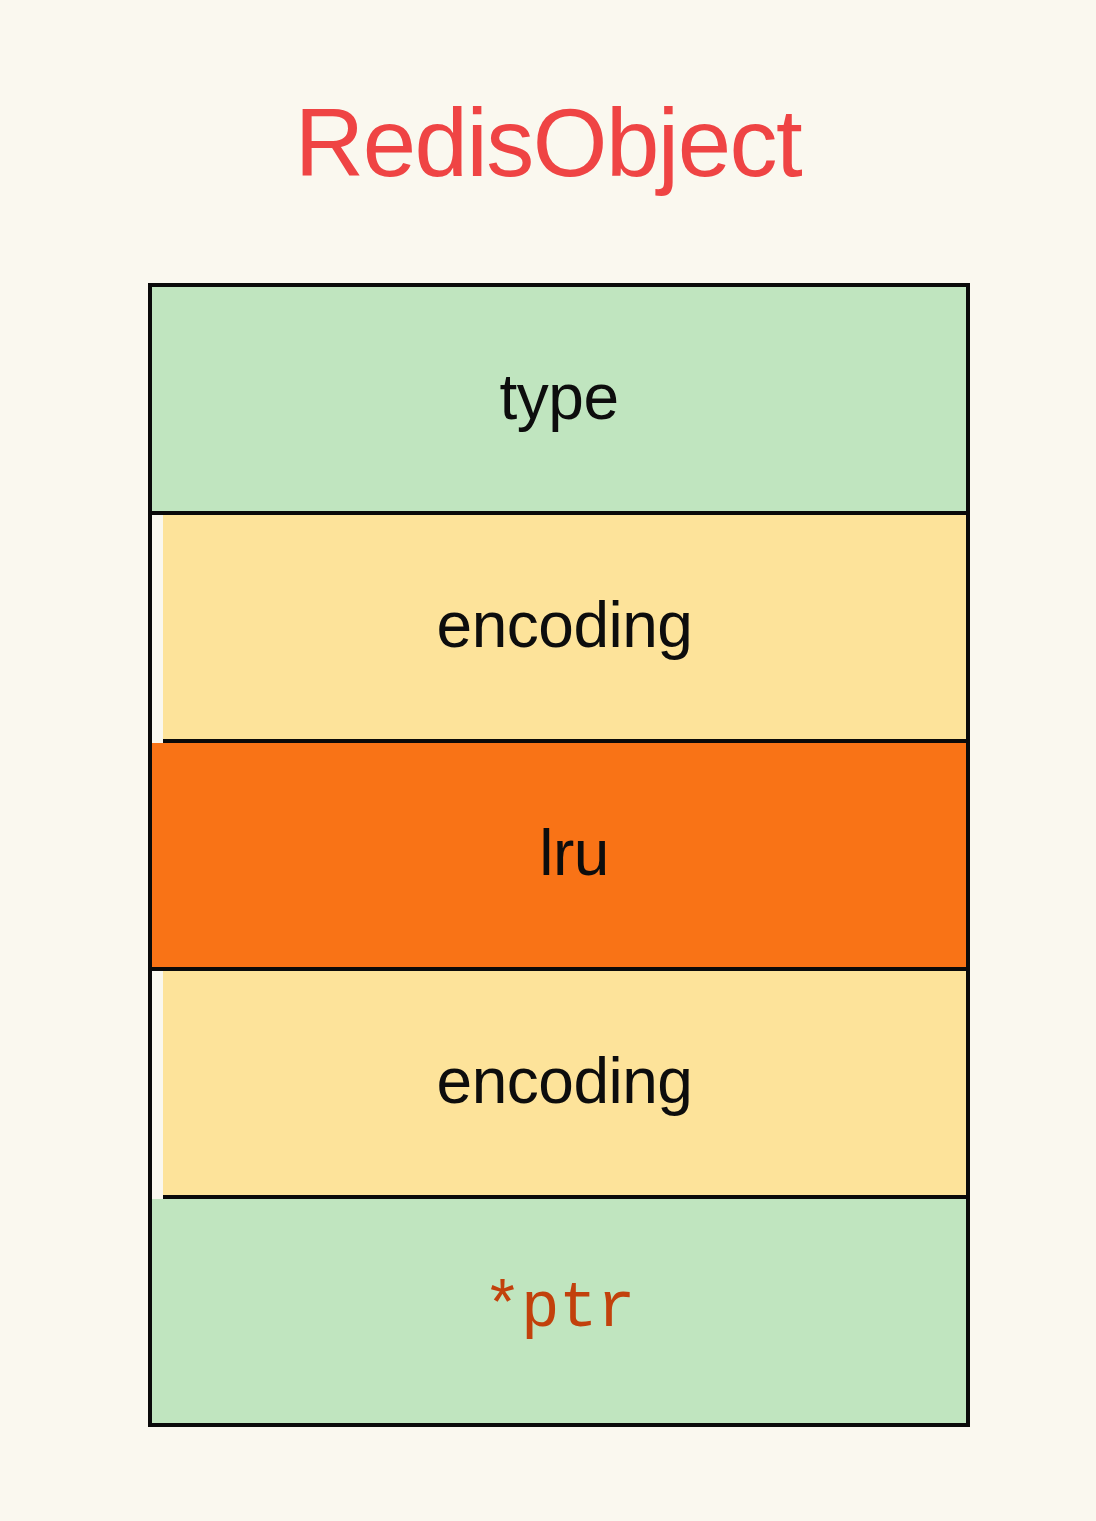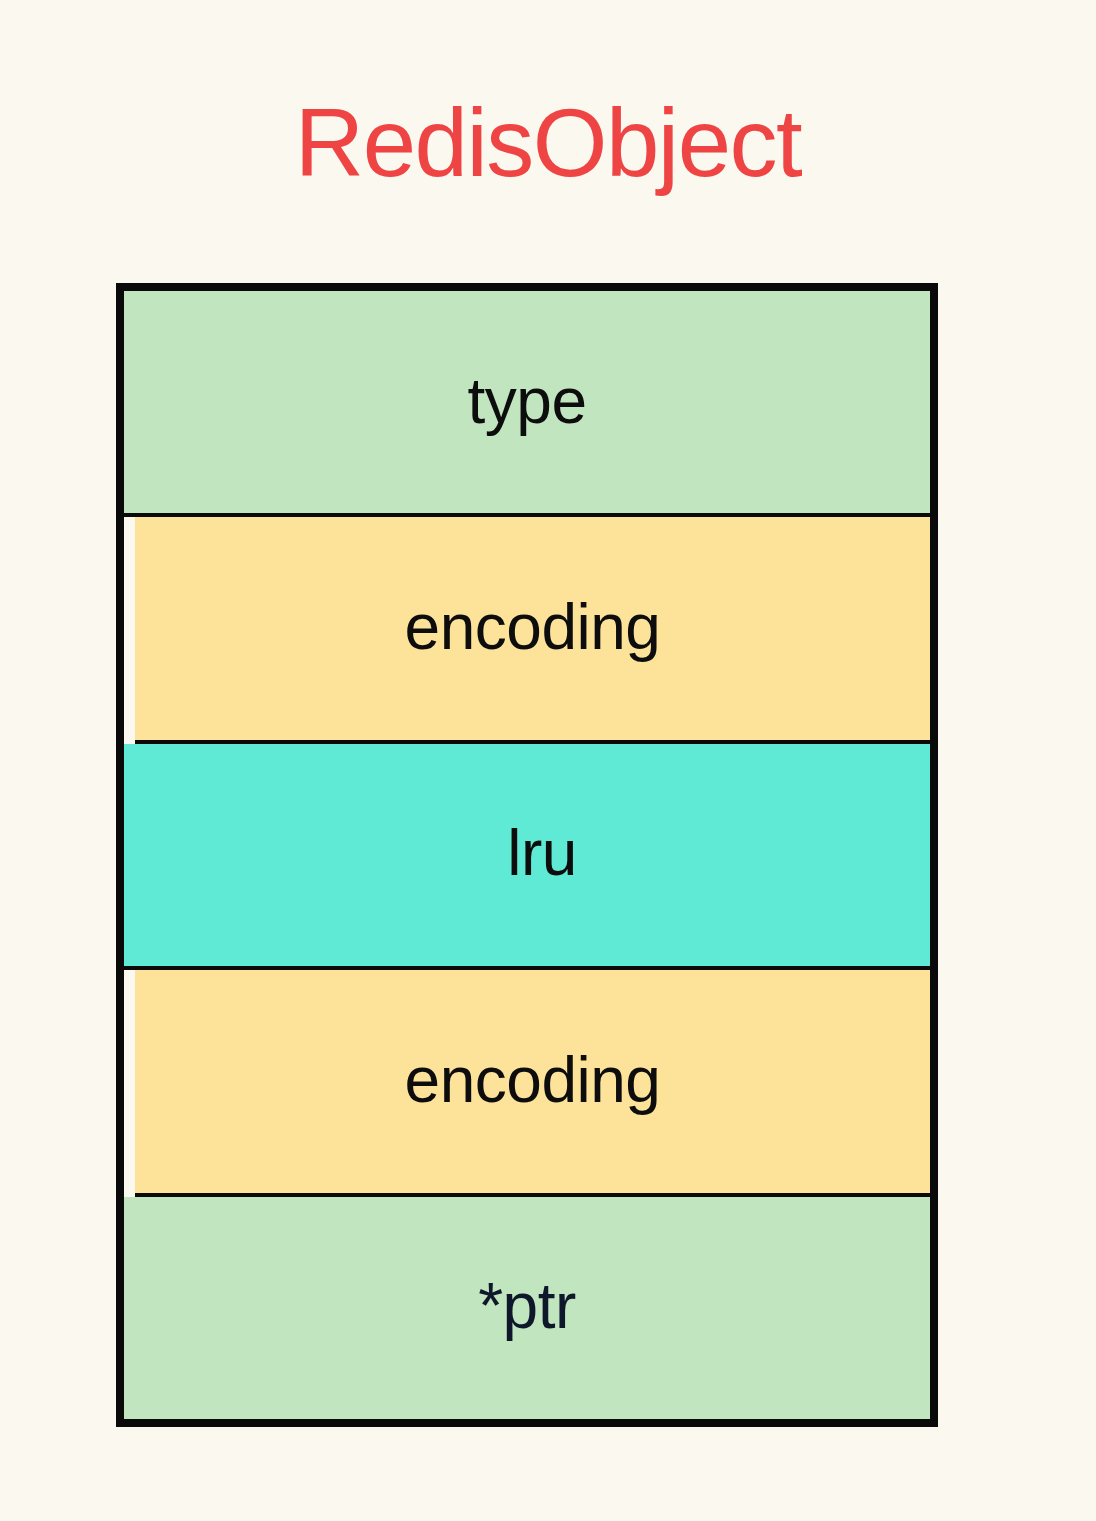--- a/index.html
+++ b/index.html
@@ -32,26 +32,26 @@
     font-weight: 300;
     line-height: 1.0;
     letter-spacing: -1.5px;
     color: #0d0d0d;
     white-space: nowrap;
   }
 
   
   #struct-box {
     position: absolute;
-    left: 116px;
+    left: 148px;
     top: 283px;
     width: 822px;
     height: 1144px;
     box-sizing: border-box;
-    border: 8px solid #0ea5e9;
+    border: 4px solid #0ea5e9;
     display: flex;
     flex-direction: column;
     background: #faf8ef;
   }
 
   .struct-field {
     box-sizing: border-box;
     flex: 1 1 0;
     display: flex;
     align-items: center;
@@ -88,26 +88,26 @@
   <div id="struct-box" style="border-color: rgb(10, 10, 10);">
 
     <div class="struct-field fill-green" style="background: rgb(192, 229, 191); border-bottom-color: rgb(10, 10, 10);">
       <span class="field-label" style="color: rgb(13, 13, 13);">type</span>
     </div>
 
     <div class="struct-field fill-yellow" style="background: rgb(253, 227, 154); border-bottom-color: rgb(10, 10, 10);">
       <span class="field-label" style="color: rgb(13, 13, 13);">encoding</span>
     </div>
 
-    <div class="struct-field fill-green" style="background: #5eead4; border-bottom-color: rgb(10, 10, 10); padding-left: 30px;">
+    <div class="struct-field fill-green" style="background: #f97316; border-bottom-color: rgb(10, 10, 10); padding-left: 30px;">
       <span class="field-label" style="color: rgb(13, 13, 13);">lru</span>
     </div>
 
     <div class="struct-field fill-yellow" style="background: rgb(253, 227, 154); border-bottom-color: rgb(10, 10, 10);">
       <span class="field-label" style="color: rgb(13, 13, 13);">encoding</span>
     </div>
 
     <div class="struct-field fill-green" style="background: rgb(192, 229, 191);">
-      <span class="field-label" style="color: #0f172a;">*ptr</span>
+      <span class="field-label" style="color: #c2410c; font-family: Liberation Mono, monospace;">*ptr</span>
     </div>
 
   </div>
 </div>
 
 </body></html>

